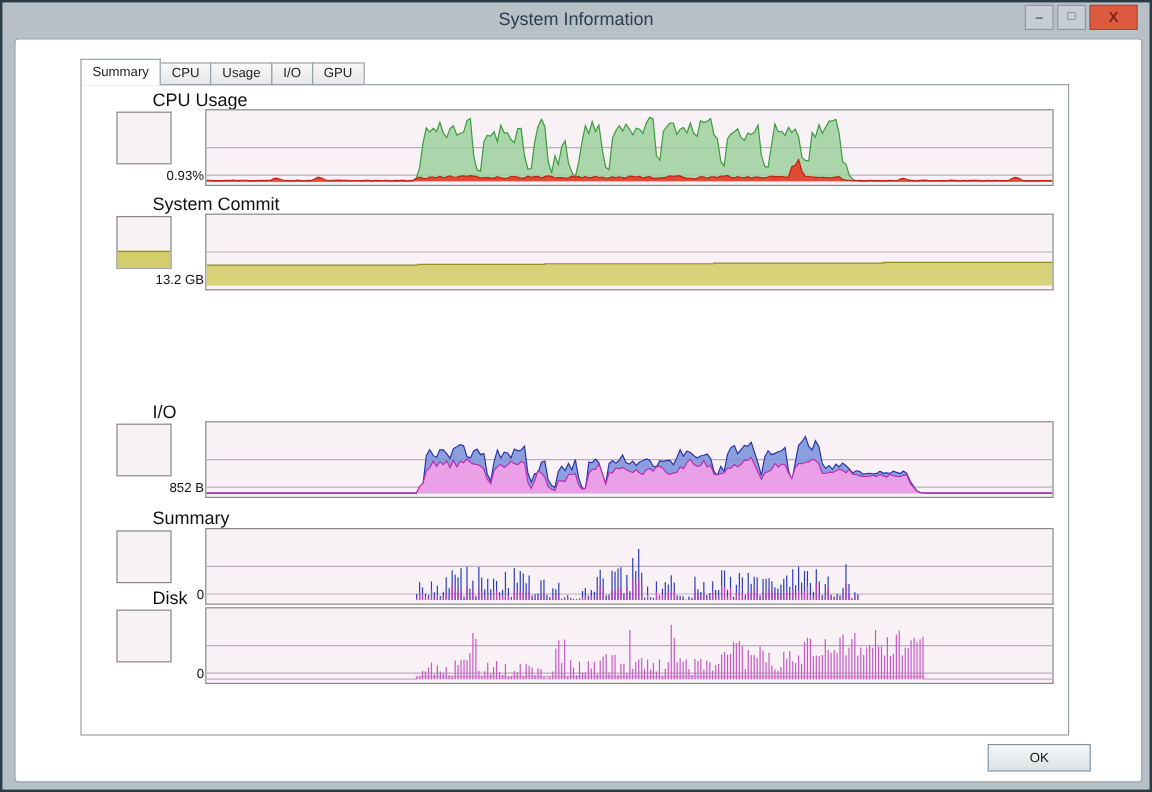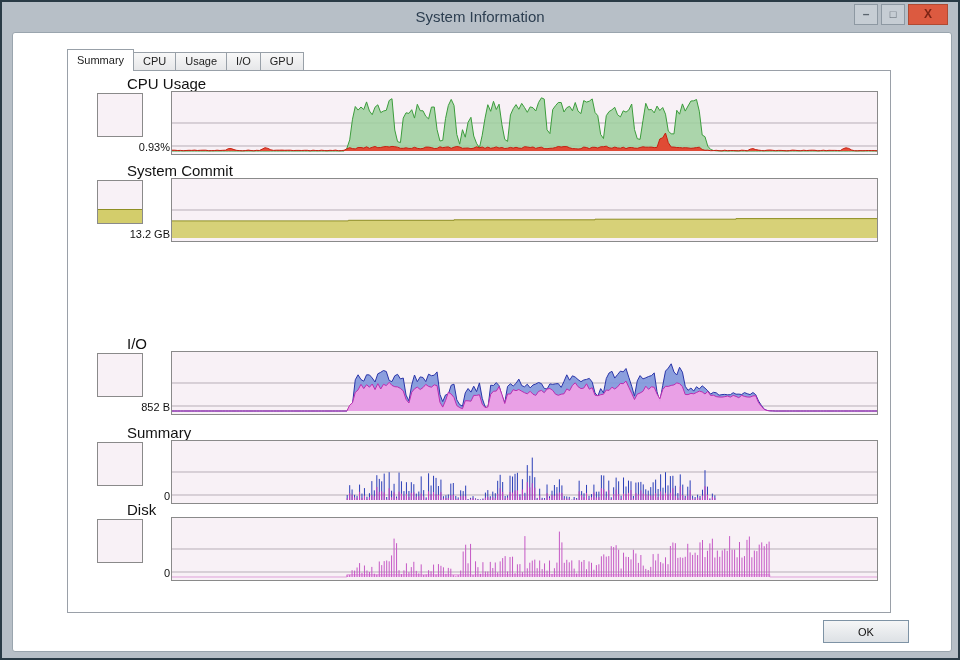--- a/index.html
+++ b/index.html
@@ -9,21 +9,21 @@
   .winbtn{position:absolute;top:2px;height:21px;box-sizing:border-box;border:1px solid #8d98a2;background:#c6cdd4;color:#5a646e;text-align:center;font-size:12px;line-height:18px;cursor:default;}
   .winbtn.min{left:852px;width:24px;font-weight:bold;}
   .winbtn.max{left:879px;width:24px;font-size:11px;}
   .winbtn.close{left:906px;width:40px;background:#dc5a40;border-color:#b04a32;color:#7d2415;font-weight:bold;font-size:12px;}
   .client{position:absolute;left:10px;top:30px;width:940px;height:620px;background:#ffffff;border:1px solid #9aa5ae;border-radius:3px;box-sizing:border-box;}
   .tabs{position:absolute;left:54px;top:16px;height:22px;display:flex;align-items:flex-end;z-index:3;}
   .tab{box-sizing:border-box;height:19px;line-height:17px;padding:0 9px;font-size:11px;color:#222;background:linear-gradient(#f8f8f8,#e6e7e9);border:1px solid #98a0a8;margin-right:-1px;cursor:default;}
   .tab.active{height:22px;line-height:20px;background:#ffffff;border-bottom:none;z-index:4;position:relative;}
   .tabframe{position:absolute;left:54px;top:37px;width:824px;height:543px;border:1px solid #9aa0a8;background:#ffffff;box-sizing:border-box;z-index:1;}
   .section{position:absolute;left:0;width:100%;height:82px;z-index:2;}
-  .s0{top:58px}.s1{top:145px}.s2{top:230px}.s3{top:318px}.s4{top:407px}.s5{top:484px}
+  .s0{top:58px}.s1{top:145px}.s2{top:230px}.s3{top:318px}.s4{top:407px}.s5{top:473px}
   .sec-label{position:absolute;left:74px;top:-16px;font-size:15px;color:#111;white-space:nowrap;margin-left:40px;}
   .gauge{position:absolute;left:84px;top:2px;width:46px;height:44px;background:#f8f1f6;border:1px solid #8a8a8a;box-sizing:border-box;overflow:hidden;}
   .gauge-fill{position:absolute;left:0;right:0;bottom:0;height:0;}
   .sec-value{position:absolute;left:57px;top:50px;width:100px;text-align:right;font-size:11px;color:#111;}
   .graph{position:absolute;left:158px;top:0;width:707px;height:64px;background:#f8f1f6;border:1px solid #8a8a8a;box-sizing:border-box;}
   .graph svg{display:block;width:100%;height:100%;}
   .ok-button{position:absolute;left:810px;top:587px;width:86px;height:23px;box-sizing:border-box;border:1px solid #7e93a5;background:linear-gradient(#f5f6f7,#dde1e5);font-size:11px;color:#111;font-family:"Liberation Sans","DejaVu Sans",sans-serif;cursor:default;}
 </style>
 </head>
 <body>

